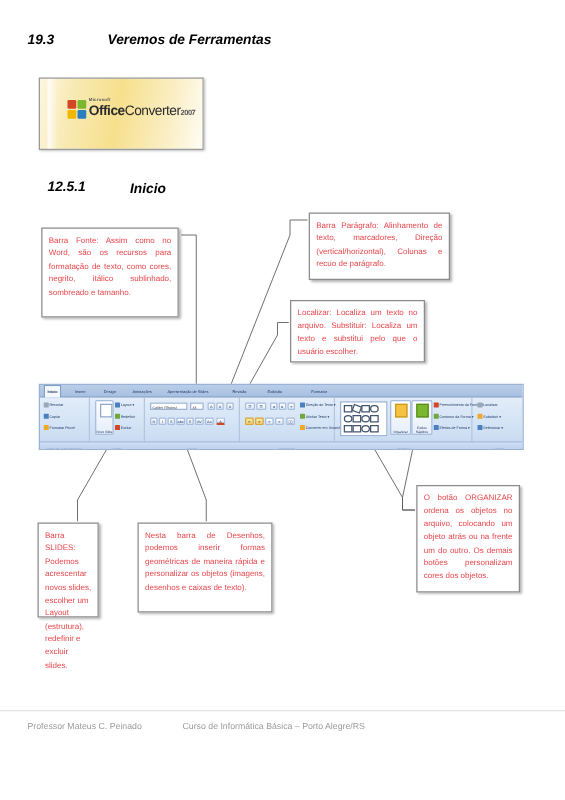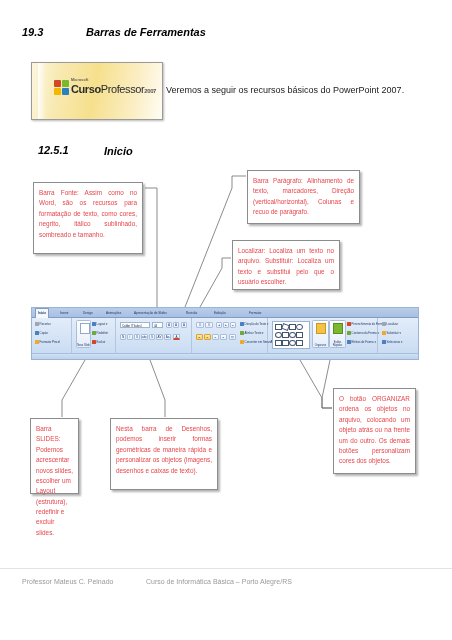--- a/index.html
+++ b/index.html
@@ -110,39 +110,38 @@
   #foot-left{left:22px;}
   #foot-center{left:146px;}
   #foot-page{left:428px;top:574px;font-size:11px;color:#222;font-weight:normal;}
 </style>
 </head>
 <body>
 
 <div class="page">
 
   <div class="h-sec" id="sec-num">19.3</div>
-  <div class="h-sec" id="sec-title">Barras de Ferramentas</div>
+  <div class="h-sec" id="sec-title">Veremos de Ferramentas</div>
 
   <div id="logo-box">
     <div class="logo-inner">
       <div class="logo-squares">
         <div class="sq r"></div>
           <div class="sq g"></div>
         <div class="sq y"></div>
           <div class="sq b"></div>
       </div>
       <div class="logo-text">
         <span class="logo-ms">Microsoft</span>
         <span class="logo-main">
-          <span>Curso</span><span class="thin">Professor</span><span class="logo-year">2007</span>
+          <span>Office</span><span class="thin">Converter</span><span class="logo-year">2007</span>
         </span>
       </div>
     </div>
   </div>
-  <div id="logo-caption">Veremos a seguir os recursos básicos do PowerPoint 2007.</div>
 
   <div class="h-sec" id="sub-num">12.5.1</div>
   <div class="h-sec" id="sub-title">Inicio</div>
 
   <svg id="connectors">
     <g stroke="#5a5a5a" stroke-width="0.7" fill="none">
       <path d="M145,188 L157,188 L157,307"></path>
       <path d="M246,176 L232,176 L232,188 L185,307"></path>
       <path d="M231,258 L222,258 L222,268 L200,307"></path>
       <path d="M62,417 L62,400 L85,360"></path>

